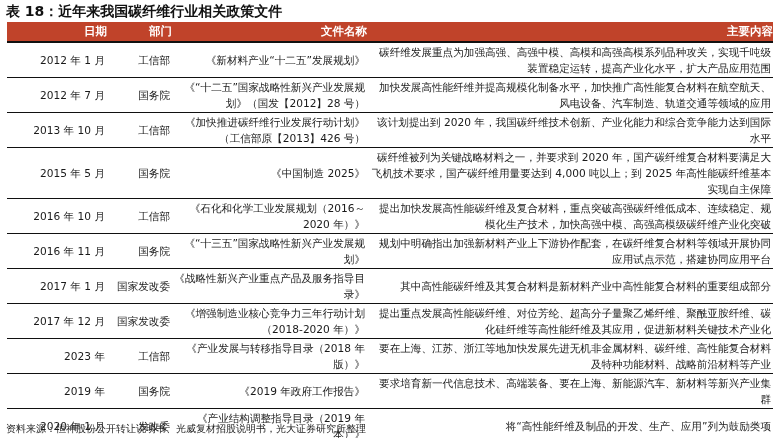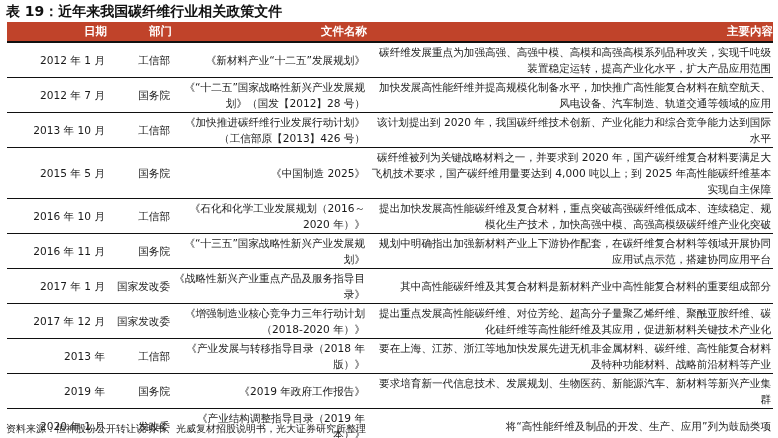--- a/index.html
+++ b/index.html
@@ -8,21 +8,21 @@
   .tbl { position: absolute; left: 7px; top: 22px; width: 766px; border-collapse: collapse; table-layout: fixed; }
   .tbl th { background: #c0432a; color: #fff; font-size: 11.5px; font-weight: bold; height: 19px; padding: 0; text-align: right; border-bottom: 2px solid #111; }
   .tbl td { font-size: 10.6px; line-height: 16px; padding: 1px 2px; vertical-align: middle; border-bottom: 1.5px solid #111; }
   .tbl td.c { text-align: right; }
   .tbl td.content { text-align: right; padding-left: 3px; }
   .source { position: absolute; left: 6px; top: 423px; font-size: 10px; color: #222; line-height: 12px; }
 </style>
 </head>
 <body>
 
-<div class="title">表 19：近年来我国碳纤维行业相关政策文件</div>
+<div class="title">表 18：近年来我国碳纤维行业相关政策文件</div>
 
 <table class="tbl">
   <colgroup>
     <col style="width:100px">
       <col style="width:65px">
       <col style="width:195px">
       <col style="width:406px">
   </colgroup>
   <thead>
     <tr>
@@ -75,30 +75,30 @@
       <td class="c">《战略性新兴产业重点产品及服务指导目录》</td>
       <td class="content">其中高性能碳纤维及其复合材料是新材料产业中高性能复合材料的重要组成部分</td>
     </tr>
     <tr style="height:33px">
       <td class="c">2017 年 12 月</td>
       <td class="c">国家发改委</td>
       <td class="c">《增强制造业核心竞争力三年行动计划（2018-2020 年）》</td>
       <td class="content">提出重点发展高性能碳纤维、对位芳纶、超高分子量聚乙烯纤维、聚酰亚胺纤维、碳化硅纤维等高性能纤维及其应用，促进新材料关键技术产业化</td>
     </tr>
     <tr style="height:33px">
-      <td class="c">2013 年</td>
+      <td class="c">2023 年</td>
       <td class="c">工信部</td>
       <td class="c">《产业发展与转移指导目录（2018 年版）》</td>
       <td class="content">要在上海、江苏、浙江等地加快发展先进无机非金属材料、碳纤维、高性能复合材料及特种功能材料、战略前沿材料等产业</td>
     </tr>
     <tr style="height:32px">
       <td class="c">2019 年</td>
       <td class="c">国务院</td>
       <td class="c">《2019 年政府工作报告》</td>
-      <td class="content">要求培育新一代信息技术、发展规划、生物医药、新能源汽车、新材料等新兴产业集群</td>
+      <td class="content">要求培育新一代信息技术、高端装备、要在上海、新能源汽车、新材料等新兴产业集群</td>
     </tr>
     <tr style="height:21px">
       <td class="c">2020 年 1 月</td>
       <td class="c">发改委</td>
       <td class="c">《产业结构调整指导目录（2019 年本）》</td>
       <td class="content">将“高性能纤维及制品的开发、生产、应用”列为鼓励类项</td>
     </tr>
 
   </tbody>
 </table>

